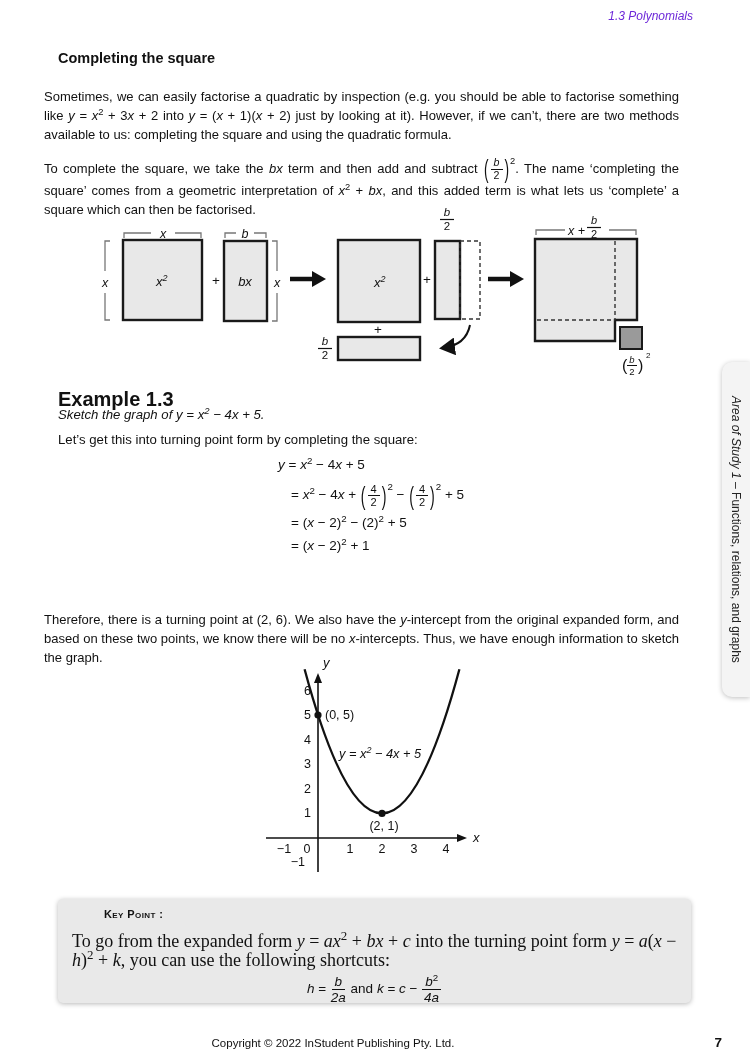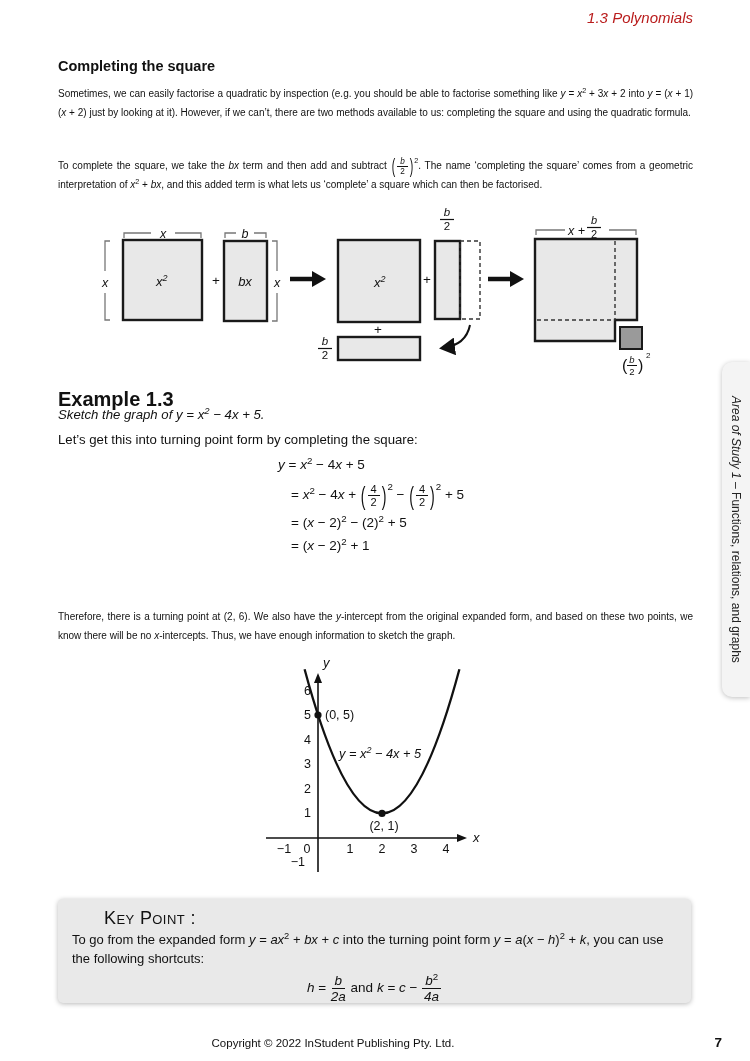--- a/index.html
+++ b/index.html
@@ -1,23 +1,23 @@
 <!DOCTYPE html>
 <html><head>
 <meta charset="utf-8">
 <style>
   html,body{margin:0;padding:0;}
   body{
     width:750px;height:1061px;position:relative;background:#ffffff;
     font-family:"Liberation Sans",sans-serif;color:#111;overflow:hidden;
   }
   .abs{position:absolute;}
-  .header{top:9px;right:57px;font-style:italic;font-size:15px;color:#b91c1c;}
-  .heading{top:50px;left:58px;font-size:14.5px;font-weight:bold;margin-top:8px;}
-  .para{left:58px;width:635px;font-size:10px;line-height:18.8px;text-align:justify;}
+  .header{top:9px;right:57px;font-style:italic;font-size:12px;color:#6d28d9;}
+  .heading{top:50px;left:58px;font-size:14.5px;font-weight:bold;}
+  .para{left:44px;width:635px;font-size:13px;line-height:18.8px;text-align:justify;}
   #p1{top:75px;}
   #p2{top:137px;margin-top:20px;}
   #p3{top:598px;}
   .i{font-style:italic;}
   .sup{font-size:0.72em;vertical-align:super;line-height:0;}
   .frac{display:inline-flex;flex-direction:column;align-items:center;vertical-align:middle;
         line-height:1.12;font-size:0.82em;margin:0 1px;text-align:center;}
   .frac .fn{border-bottom:1.2px solid #111;padding:0 3px;display:block;}
   .frac .fd{display:block;}
   .frac.lg{font-size:1em;}
@@ -29,22 +29,22 @@
   .ex-lead{top:432px;left:58px;font-size:13.2px;}
   .equations{top:457px;left:278px;font-size:13.5px;}
   .eq-line{display:block;}
   #eq1{margin-bottom:11px;}
   #eq2{margin-bottom:6px;margin-left:13px;}
   #eq3{margin-bottom:8px;margin-left:13px;}
   #eq4{margin-left:13px;}
   .keypoint{top:899px;left:58px;width:633px;height:104px;background:#e9e9e9;
     border-radius:5px;box-shadow:0 1px 5px rgba(0,0,0,.28);box-sizing:border-box;
     padding:9px 14px 0 14px;}
-  .kp-title{font-size:18px;font-weight:normal;font-variant:small-caps;letter-spacing:.4px;padding-left:32px;}
-  .kp-body{font-size:13px;line-height:18.6px;margin-top:2px;}
+  .kp-title{font-size:11px;font-weight:bold;font-variant:small-caps;letter-spacing:.4px;padding-left:32px;}
+  .kp-body{font-size:18px;line-height:18.6px;margin-top:12px;font-family:Liberation Serif, serif;}
   .kp-formula{font-size:13.5px;text-align:center;margin-top:5px;}
   .side-tab{top:362px;right:0;width:28px;height:335px;background:#f4f4f4;
     border-radius:10px 0 0 10px;box-shadow:0 1px 5px rgba(0,0,0,.25);
     display:flex;align-items:center;justify-content:center;}
   .side-tab .txt{writing-mode:vertical-rl;font-size:12px;color:#222;white-space:nowrap;}
   .footer{top:1037px;left:0;width:666px;text-align:center;font-size:11.5px;}
   .page-num{top:1035px;right:28px;font-size:13.5px;font-weight:bold;}
   svg text{font-family:"Liberation Sans",sans-serif;fill:#111;}
   svg .math{font-style:italic;}
 </style>

